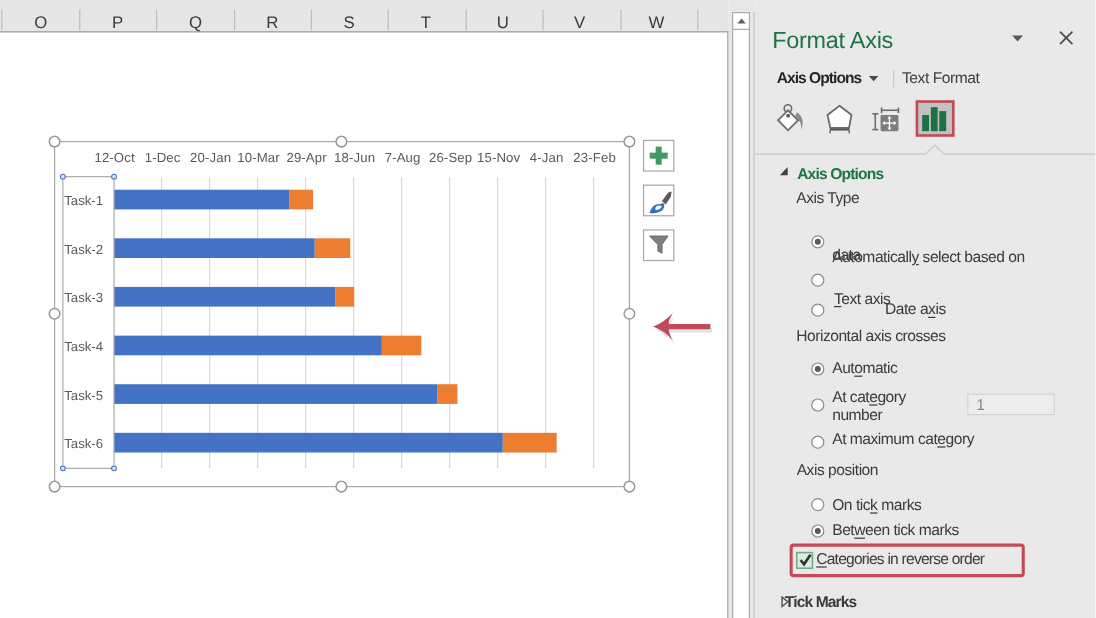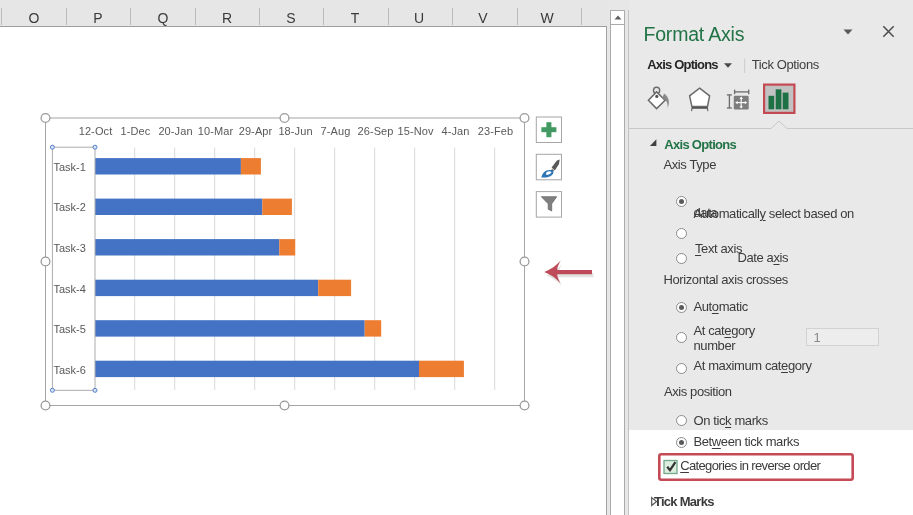--- a/index.html
+++ b/index.html
@@ -12,21 +12,21 @@
   .collab{position:absolute;top:8px;height:20px;line-height:20px;text-align:center;width:64px;
           font-size:14px;color:#3a3a3a;}
   
   #rstrip{left:607px;top:0;width:22px;height:515px;background:#e7e7e7;}
   #sheetedge{left:606px;top:26px;width:1px;height:489px;background:#a2a2a2;}
   #sbar{left:610px;top:10px;width:13px;height:505px;background:#fff;
         border-left:1px solid #ababab;border-right:1px solid #ababab;}
   #sbtn{left:610px;top:10px;width:15px;height:15px;border:1px solid #ababab;background:#fff;box-sizing:border-box;}
   #panesep{left:628px;top:10px;width:1px;height:505px;background:#c3c3c3;}
   
-  #pane{left:629px;top:0;width:284px;height:430px;background:#e9e9e9;color:#3b3b3b;font-size:13px;letter-spacing:-0.4px;}
+  #pane{left:629px;top:0;width:284px;height:515px;background:#e9e9e9;color:#3b3b3b;font-size:13px;letter-spacing:-0.4px;}
   #pane .t{position:absolute;white-space:nowrap;}
   .radio{position:absolute;width:9px;height:9px;border:1px solid #8b8b8b;border-radius:50%;background:#fff;}
   .radio.sel:after{content:"";position:absolute;left:2px;top:2px;width:5px;height:5px;border-radius:50%;background:#5a5a5a;}
   .u{text-decoration:underline;text-underline-offset:2px;}
 </style>
 </head>
 <body>
 <div id="root">
 
   <div id="colhdr" class="abs">
@@ -155,21 +155,21 @@
     <path d="M541.3 196.7 L556.7 196.7 L551.7 203.8 L551.7 211 L548.2 209.2 L548.2 203.8 Z" fill="#7f7f7f" stroke="#6a6a6a" stroke-width="0.8"></path>
 
     <path d="M545 273.8 C551.5 271.2 556.5 267.5 561 262.5 C558 267.8 557.3 270.2 557.6 271.6 L592.2 271.6 L592.2 275.9 L557.6 275.9 C557.3 277.4 558 279.8 561 285.2 C556.5 280.1 551.5 276.4 545 273.8 Z" fill="#b0b0b0" opacity="0.35" transform="translate(1.2,1.4)"></path>
     <path d="M544.3 272.1 C551 269.5 556.3 265.6 560.8 260.6 C557.8 265.9 557.1 268.4 557.4 269.9 L592 269.9 L592 274.3 L557.4 274.3 C557.1 275.8 557.8 278.3 560.8 283.6 C556.3 278.6 551 274.7 544.3 272.1 Z" fill="#be4b59"></path>
   </svg>
 
   <div id="pane" class="abs">
     <div class="t" style="left:14.5px;top:22.7px;font-size:19.5px;letter-spacing:-0.2px;color:#217346;">Format Axis</div>
 
     <div class="t" style="left:18.2px;top:57px;font-weight:bold;font-size:13px;letter-spacing:-0.8px;color:#262626;">Axis Options</div>
-    <div class="t" style="left:122.7px;top:57px;font-size:13px;letter-spacing:-0.38px;color:#404040;">Tick Options</div>
+    <div class="t" style="left:122.7px;top:57px;font-size:13px;letter-spacing:-0.38px;color:#404040;">Text Format</div>
 
     <div class="t" style="left:35.3px;top:136.6px;font-weight:bold;font-size:13px;letter-spacing:-0.7px;color:#217346;">Axis Options</div>
     <div class="t" style="left:34.5px;top:156.9px;">Axis Type</div>
 
     <div class="radio sel" style="left:46.5px;top:195.5px;"></div>
     <div class="t" style="left:64.5px;top:189.7px;margin-top:16px;">Automaticall<span class="u">y</span> select based on</div>
     <div class="t" style="left:64.5px;top:205px;">data</div>
 
     <div class="radio" style="left:46.5px;top:227.8px;"></div>
     <div class="t" style="left:66px;top:224.8px;margin-top:16px;"><span class="u">T</span>ext axis</div>

